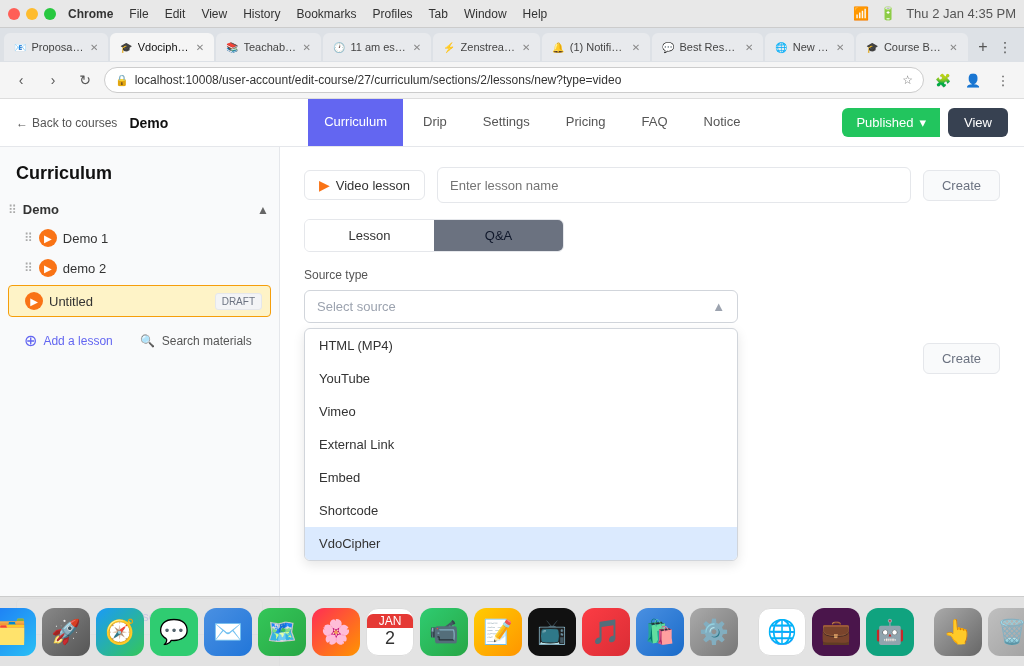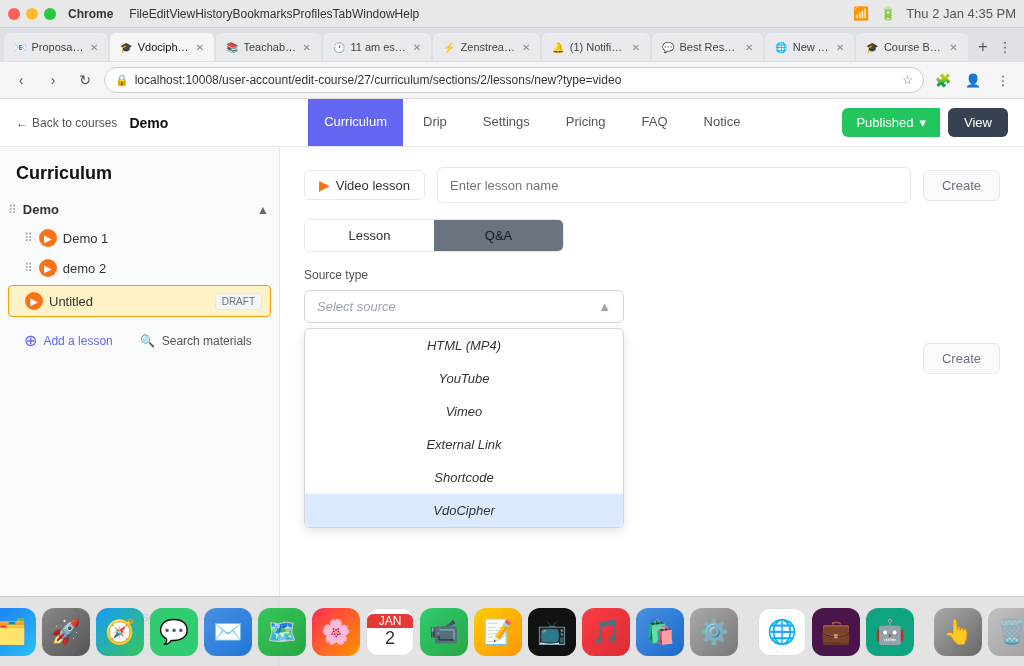--- a/index.html
+++ b/index.html
@@ -14,21 +14,21 @@
       padding: 0 8px;
       border-bottom: 1px solid #ccc;
       gap: 8px;
     }
     .traffic-lights { display: flex; gap: 6px; align-items: center; }
     .traffic-light { width: 12px; height: 12px; border-radius: 50%; }
     .tl-red { background: #ff5f57; }
     .tl-yellow { background: #febc2e; }
     .tl-green { background: #28c840; }
     .title-bar-app { font-size: 12px; font-weight: 600; color: #333; margin-left: 4px; }
-    .title-bar-menu { display: flex; margin-left: 8px; text-align: center; }
+    .title-bar-menu { display: flex; gap: 16px; margin-left: 8px; text-align: center; }
     .title-bar-menu span { font-size: 12px; color: #333; cursor: pointer; }
     .title-bar-icons { margin-left: auto; display: flex; gap: 10px; align-items: center; }
     .title-bar-icons span { font-size: 13px; color: #555; }
     .title-bar-time { font-size: 12px; color: #333; font-weight: 500; }
 
     
     .browser-chrome {
       background: #f5f5f5;
       border-bottom: 1px solid #ddd;
     }
@@ -264,23 +264,22 @@
       cursor: pointer;
       border: none;
       background: #fff;
       color: #333;
     }
     .lesson-tab.active { background: #6b7280; color: #0f172a; }
 
     
     .section-label { font-size: 12px; color: #555; margin-bottom: 8px; }
     .source-select {
-      width: 320px;
+      width: 434px;
       position: relative;
-      font-style: italic;
     }
     .source-select-trigger {
       display: flex;
       align-items: center;
       justify-content: space-between;
       padding: 8px 12px;
       border: 1px solid #d1d5db;
       border-radius: 6px;
       font-size: 13px;
       color: #9ca3af;
@@ -293,21 +292,20 @@
       position: absolute;
       top: 38px;
       left: 0;
       width: 100%;
       background: #fff;
       border: 1px solid #d1d5db;
       border-radius: 6px;
       box-shadow: 0 4px 12px rgba(0,0,0,0.1);
       z-index: 100;
       overflow: hidden;
-      text-align: center;
     }
     .dropdown-item {
       padding: 9px 14px;
       font-size: 13px;
       color: #333;
       cursor: pointer;
     }
     .dropdown-item.selected { background: #dbeafe; }
 
     
@@ -541,20 +539,21 @@
         <div class="source-select">
           <div class="source-select-trigger">
             <span>Select source</span>
             <span>▲</span>
           </div>
           <div class="dropdown-menu">
             <div class="dropdown-item">HTML (MP4)</div>
             <div class="dropdown-item">YouTube</div>
             <div class="dropdown-item">Vimeo</div>
             <div class="dropdown-item">External Link</div>
+            <div class="dropdown-item">Embed</div>
             <div class="dropdown-item">Shortcode</div>
             <div class="dropdown-item selected">VdoCipher</div>
           </div>
         </div>
       </div>
 
       <div class="lesson-content-section">
         <div style="display:flex; align-items:center; justify-content:space-between;">
           <span class="lesson-content-label">Lesson content</span>
           <button class="lesson-content-create-btn">Create</button>

